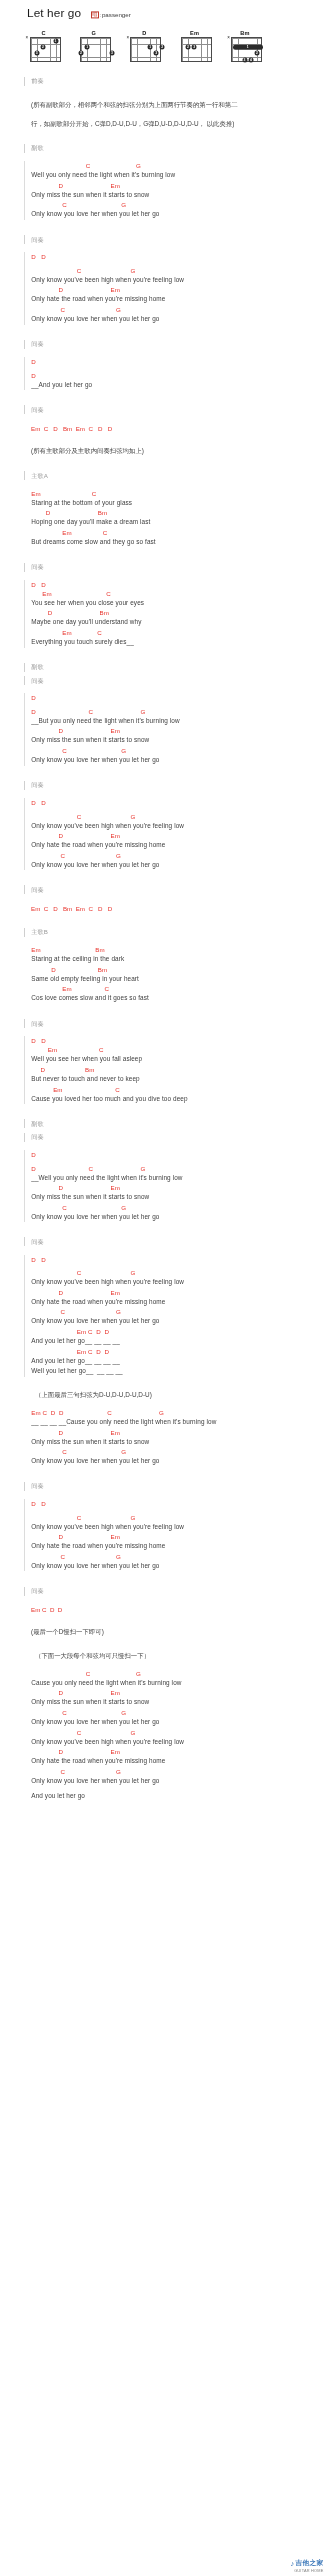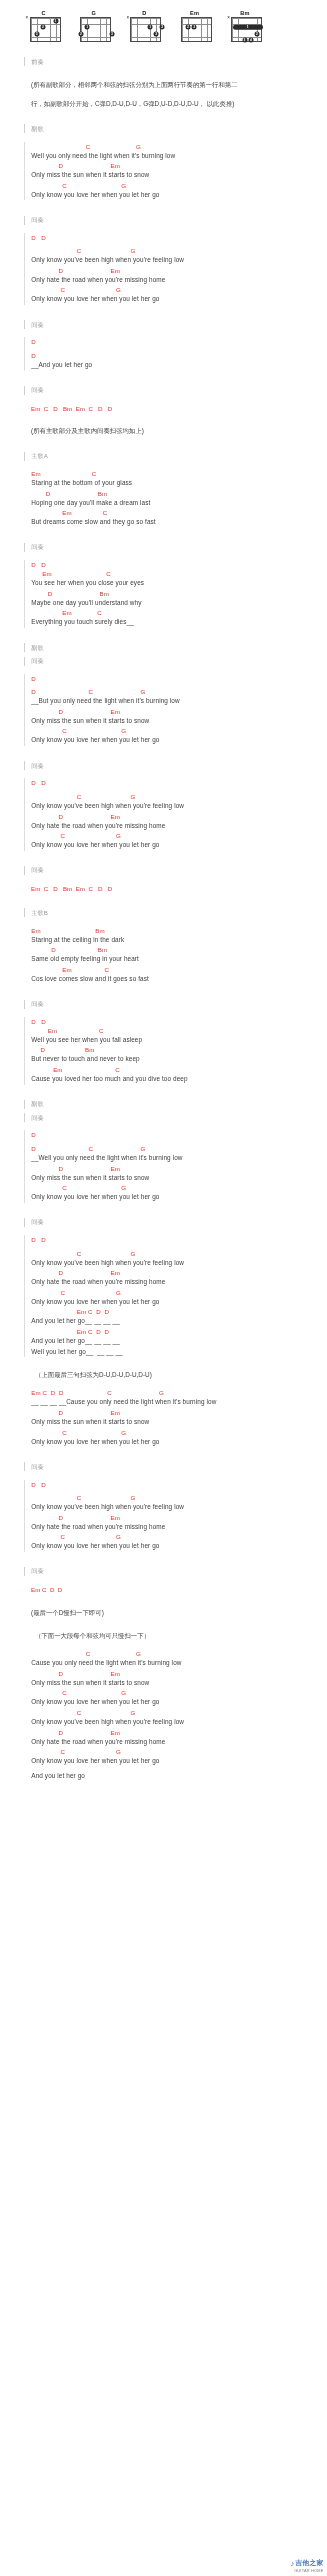--- a/index.html
+++ b/index.html
@@ -232,20 +232,28 @@
     color: #7a7a7a;
     letter-spacing: 0.2px;
     text-align: right;
   }
 </style>
 </head>
 <body>
 
 <div class="page">
 
+  <div class="song-header">
+    <div class="song-title">Let her go</div>
+    <div class="singer-wrap">
+      <span class="sing-icon">唱</span>
+      <span class="sing-colon">:</span>
+      <span class="singer-name">passenger</span>
+    </div>
+  </div>
 
   <div class="chord-row" id="chord-row">
       <div class="chord-box">
         <div class="chord-name">C</div>
         <div class="fret-wrap">
           <span class="mute-x">×</span>
           <div class="grid">
             <div class="dot" style="left: 25px; top: 3.1px;">1</div>
             <div class="dot" style="left: 12.5px; top: 9.4px;">2</div>
             <div class="dot" style="left: 6.3px; top: 15.7px;">3</div>

